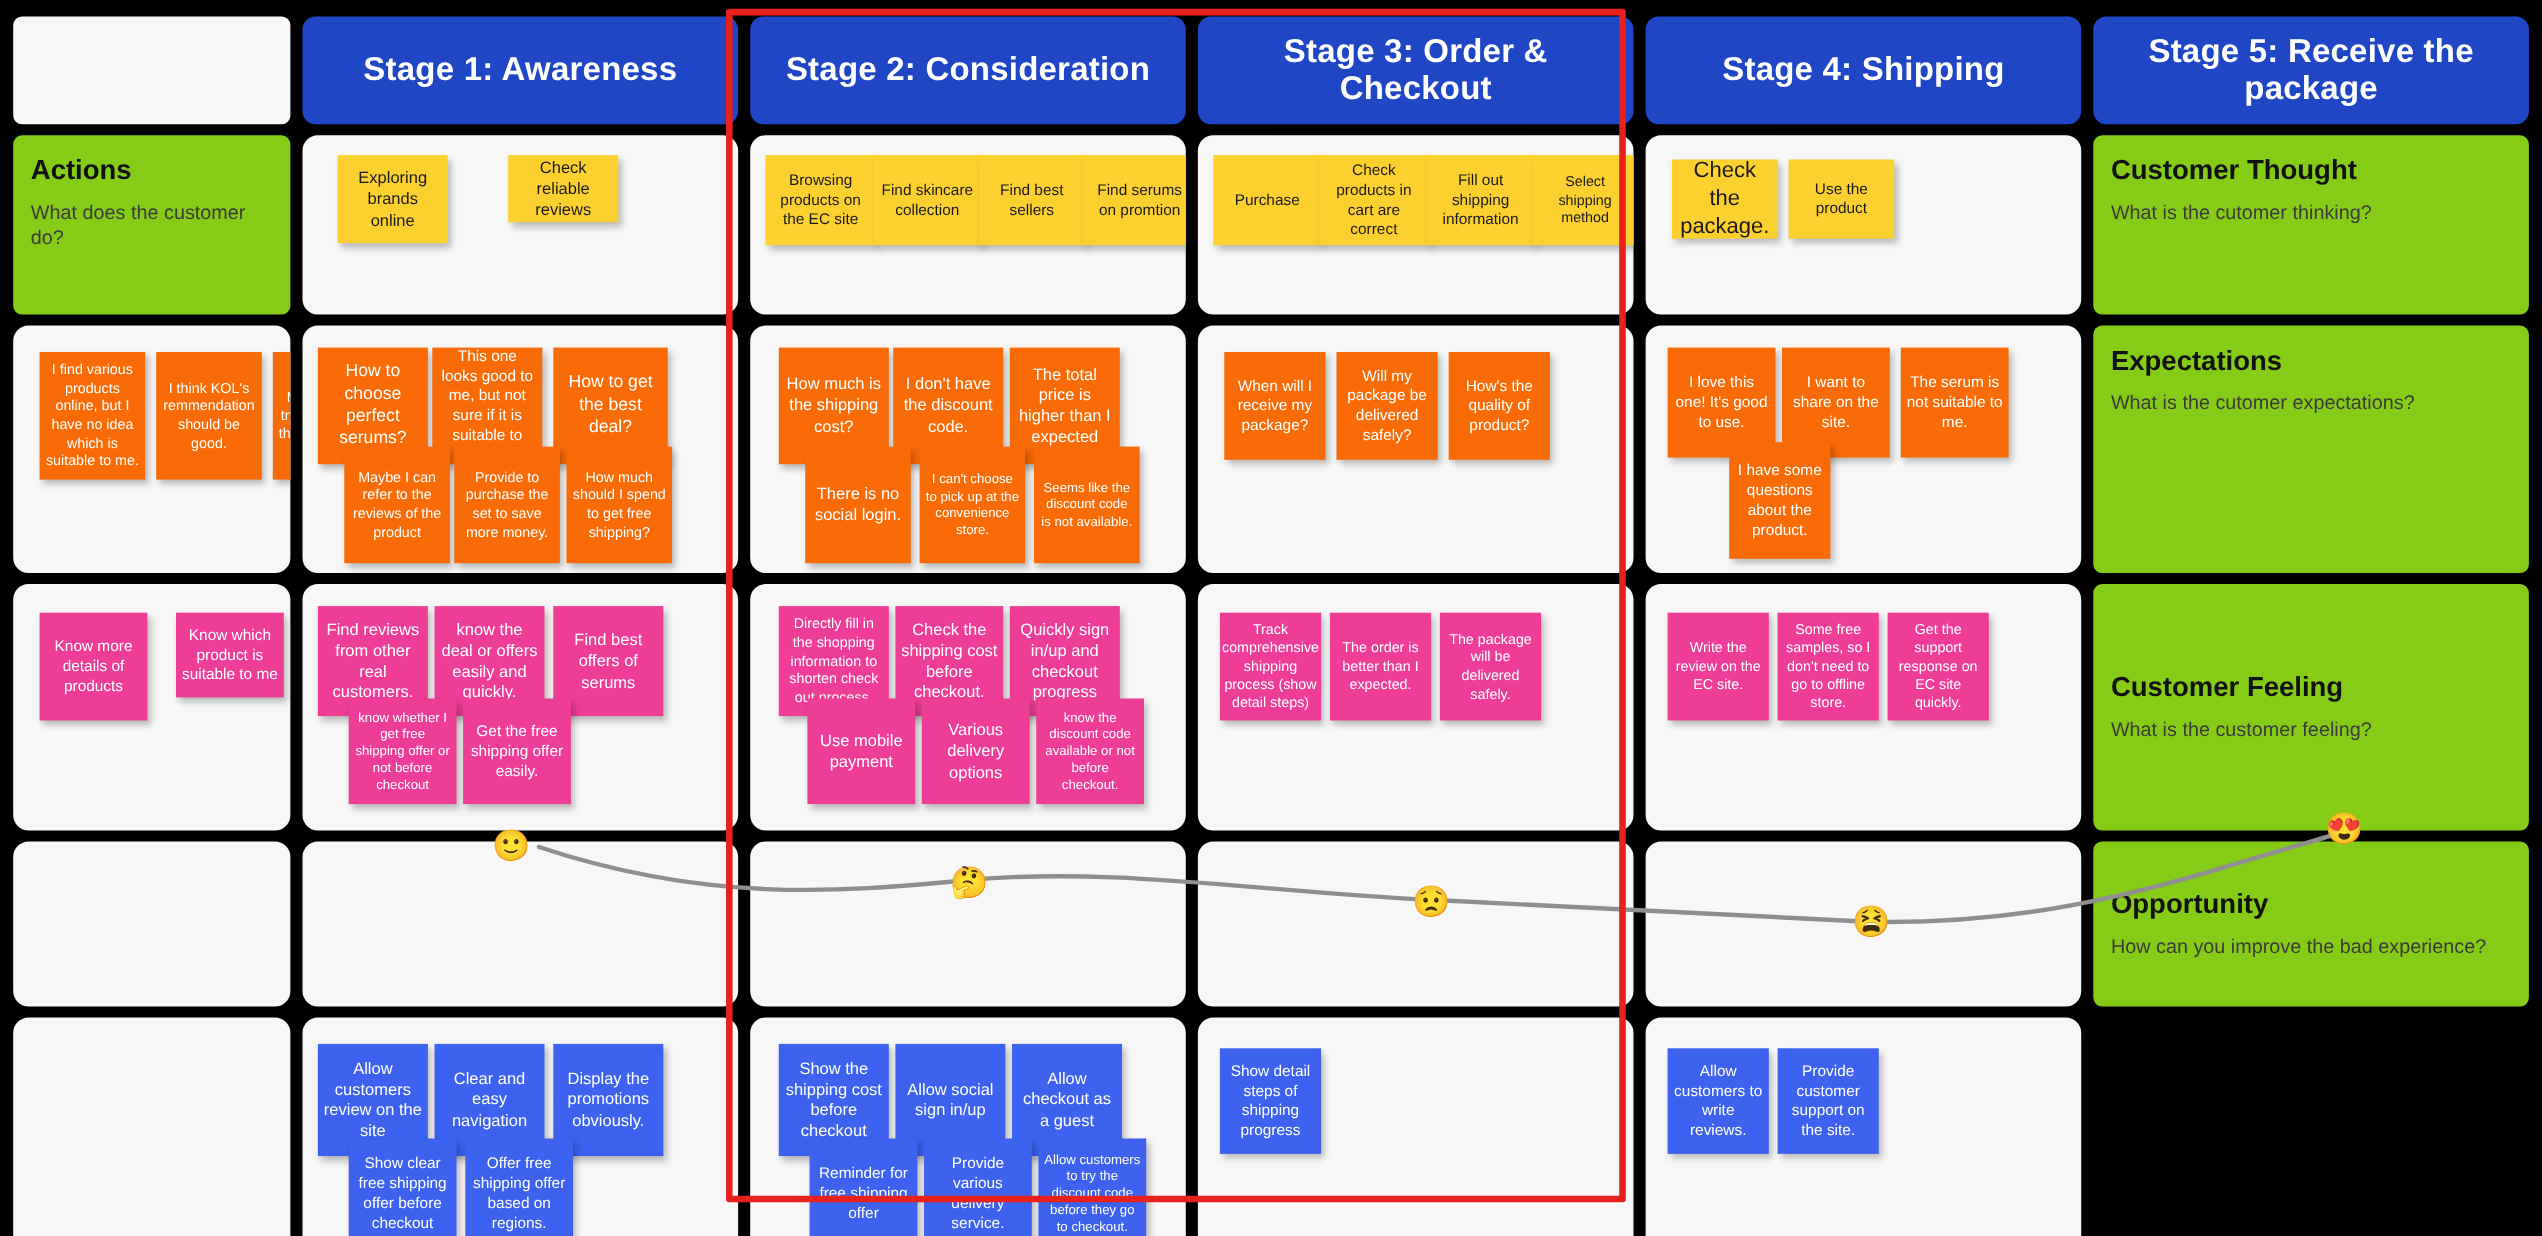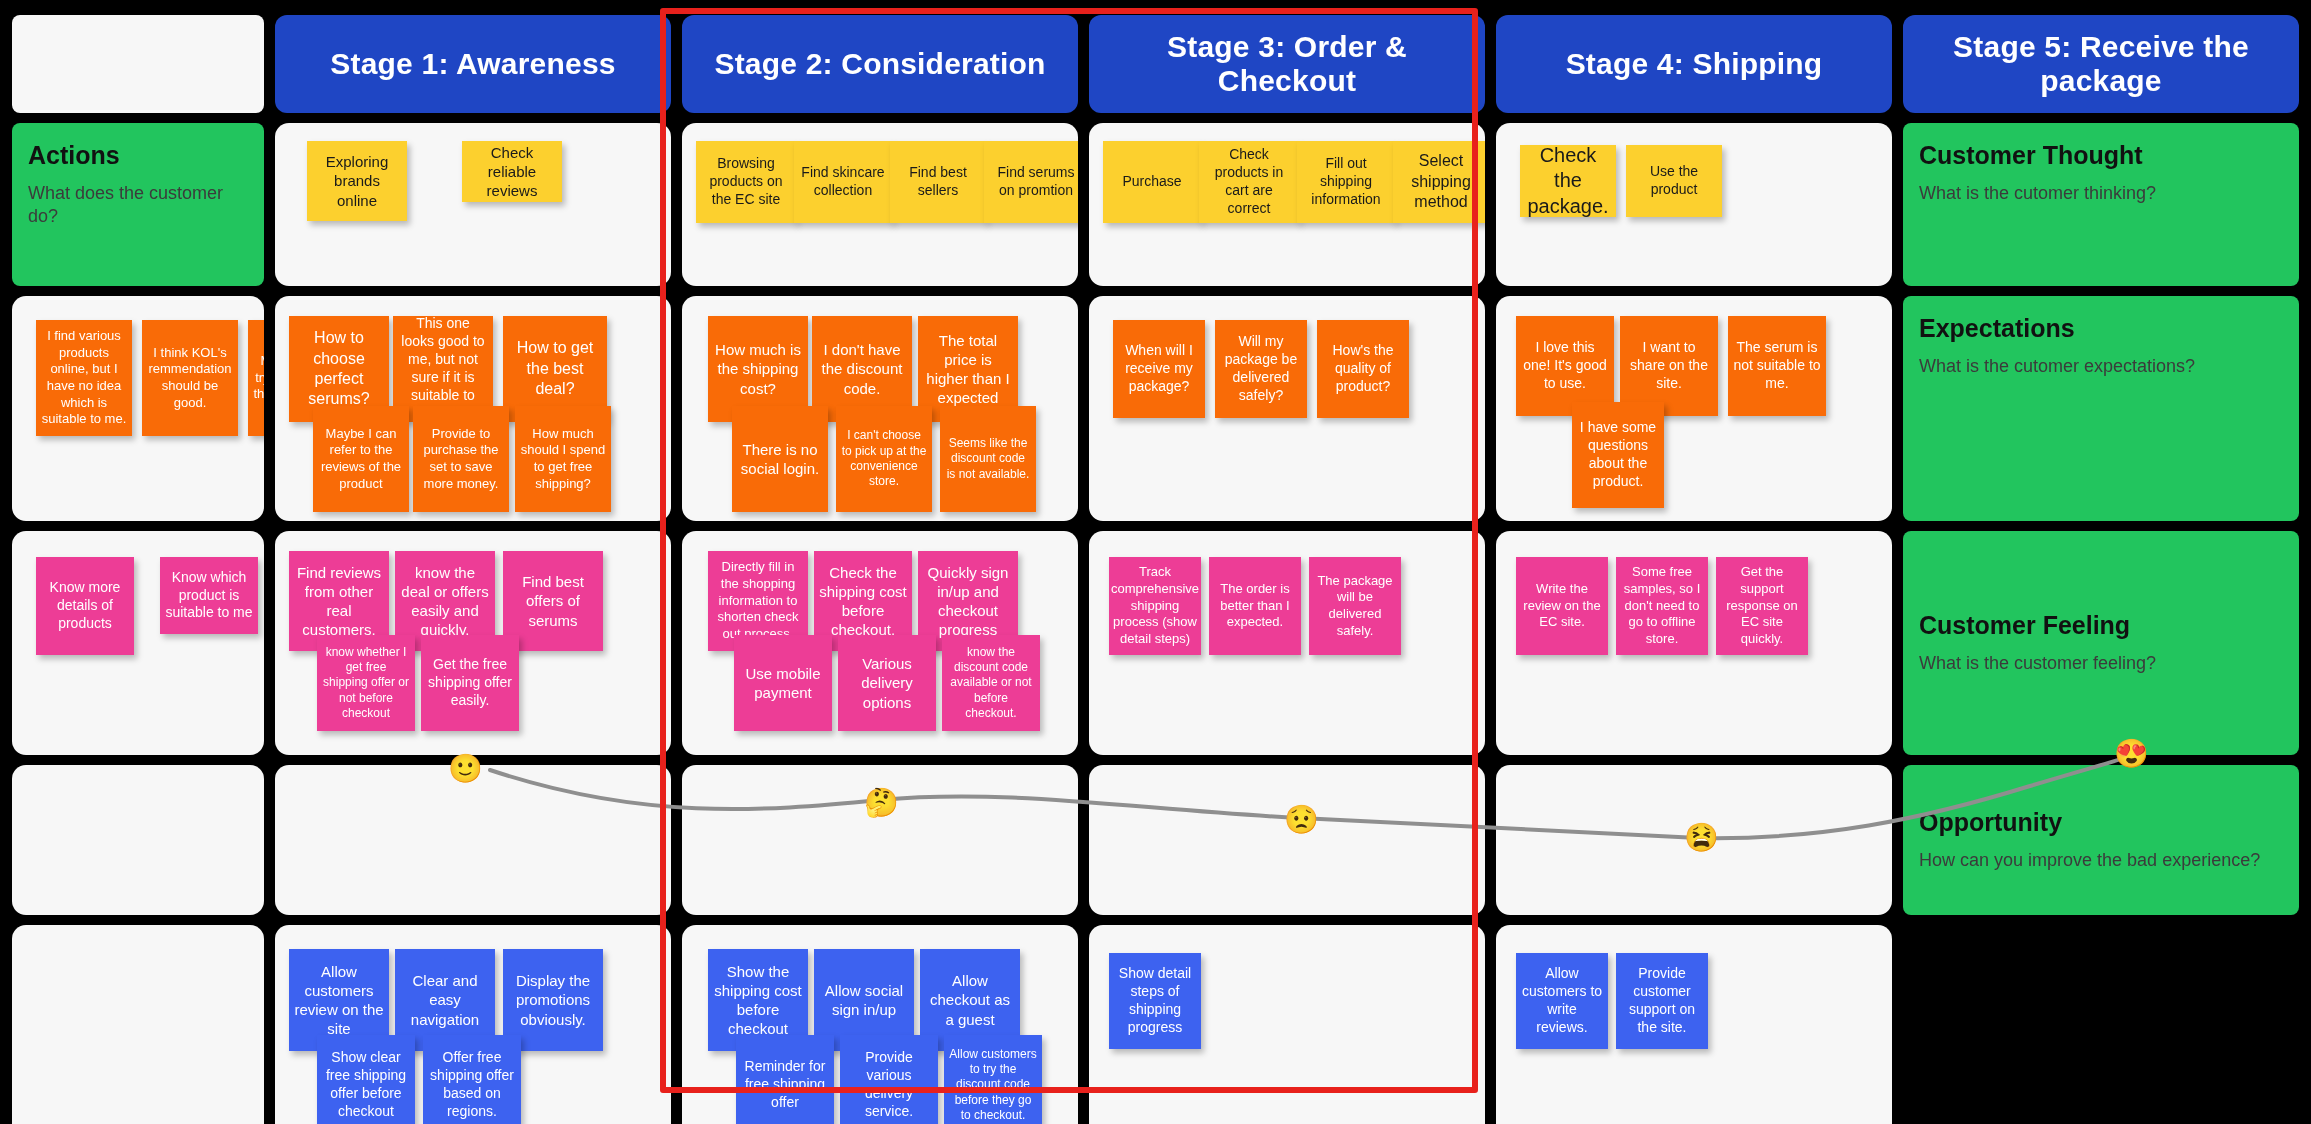--- a/index.html
+++ b/index.html
@@ -35,21 +35,21 @@
     display: flex; align-items: center; justify-content: center;
     color: #ffffff;
     font-size: 30px;
     font-weight: 700;
     letter-spacing: .2px;
     text-align: center;
     padding: 0 6px;
   }
 
   .row-label {
-    background: #22c55e;
+    background: #84cc16;
     border-radius: 8px;
     padding: 18px 16px 0 16px;
     display: flex; flex-direction: column; justify-content: flex-start;
   }
   .row-label .rl-title {
     font-size: 25px; font-weight: 700; color: #111; line-height: 1.15;
     margin-bottom: 12px;
   }
   .row-label .rl-sub {
     font-size: 18px; color: #3b3b3b; line-height: 1.3;
@@ -172,21 +172,21 @@
         <div class="notes" id="n-act-3">
           <div class="note yellow" style="left: 0px; top: 8px; width: 98px; height: 82px; font-size: 14px;">
             <span>Purchase</span>
           </div>
           <div class="note yellow" style="left: 96px; top: 8px; width: 100px; height: 82px; font-size: 14px;">
             <span>Check products in cart are correct</span>
           </div>
           <div class="note yellow" style="left: 194px; top: 8px; width: 98px; height: 82px; font-size: 14px;">
             <span>Fill out shipping information</span>
           </div>
-          <div class="note yellow" style="left: 290px; top: 8px; width: 96px; height: 82px; font-size: 16px;">
+          <div class="note yellow" style="left: 290px; top: 8px; width: 96px; height: 82px; font-size: 13px;">
             <span>Select shipping method</span>
           </div>
         </div>
       </div>
     <div class="cell actions">
         <div class="notes" id="n-act-5">
           <div class="note yellow" style="left: 10px; top: 12px; width: 96px; height: 72px; font-size: 20px;">
             <span>Check the package.</span>
           </div>
           <div class="note yellow" style="left: 116px; top: 12px; width: 96px; height: 72px; font-size: 14px;">

